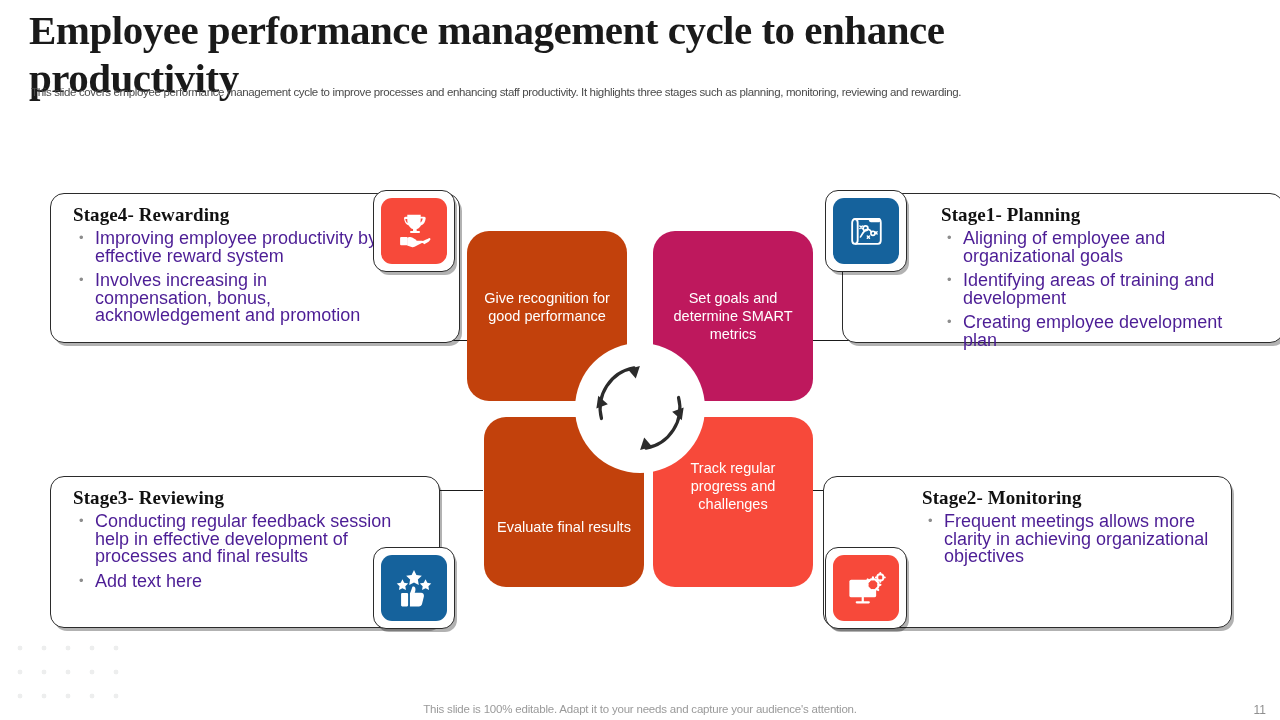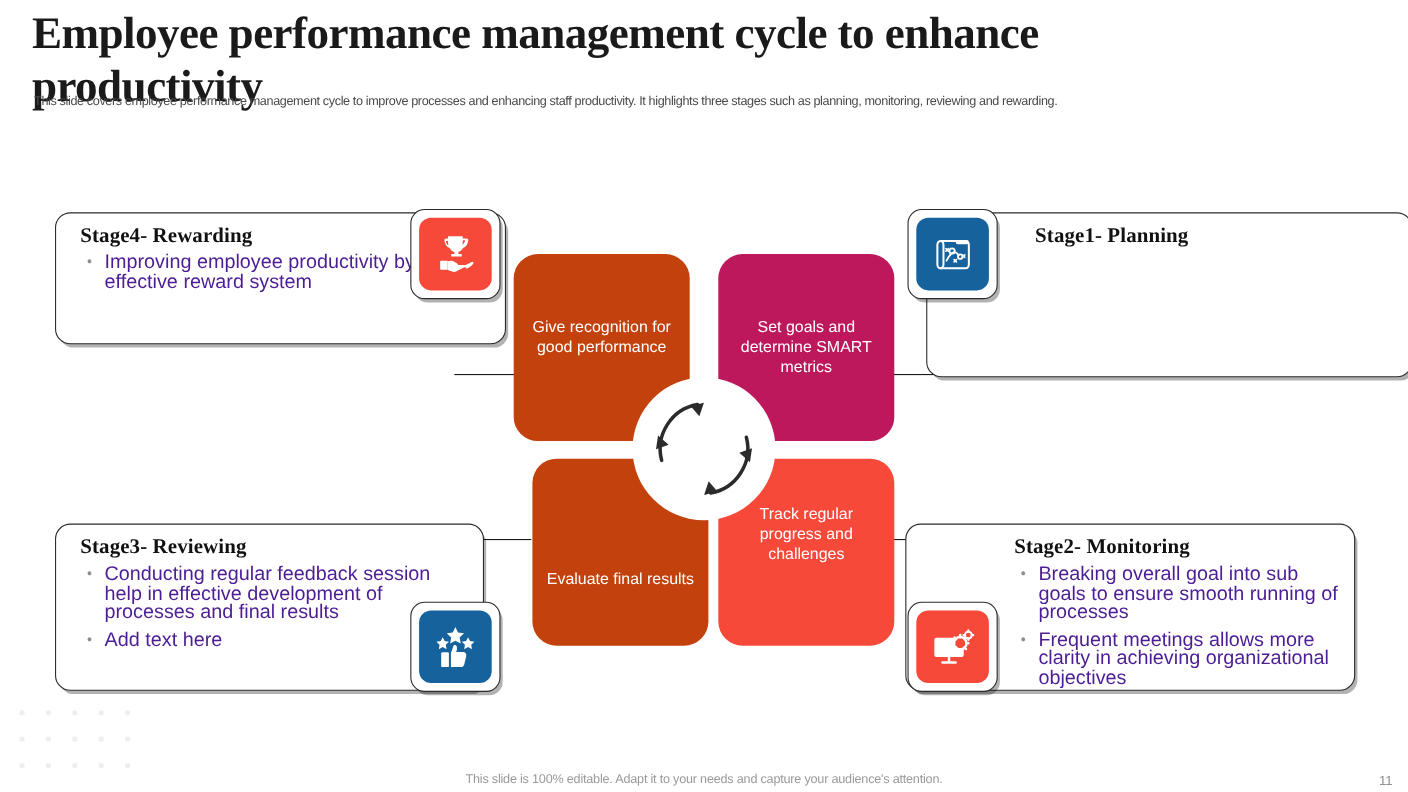--- a/index.html
+++ b/index.html
@@ -44,21 +44,21 @@
   
   .info-card{
     position:absolute;
     box-sizing:border-box;
     background:#ffffff;
     border:1px solid #2b2b2b;
     border-radius:14px;
     box-shadow:3px 4px 0 -1px rgba(0,0,0,.30);
     z-index:3;
   }
-  #card-stage4{left:50px;top:193px;width:410px;height:120px;}
+  #card-stage4{left:50px;top:193px;width:410px;height:150px;}
   #card-stage1{left:842px;top:193px;width:442px;height:150px;}
   #card-stage3{left:50px;top:476px;width:390px;height:152px;}
   #card-stage2{left:823px;top:476px;width:409px;height:152px;}
 
   .card-body{position:absolute;top:10px;}
   #card-stage4 .card-body{left:22px;width:310px;}
   #card-stage3 .card-body{left:22px;width:320px;}
   #card-stage1 .card-body{left:98px;width:300px;}
   #card-stage2 .card-body{left:98px;width:300px;}
 
@@ -166,45 +166,50 @@
 <div class="connector" style="left:413px;top:340px;width:70px;"></div>
 <div class="connector" style="left:795px;top:340px;width:70px;"></div>
 <div class="connector" style="left:413px;top:490px;width:70px;"></div>
 <div class="connector" style="left:795px;top:490px;width:70px;"></div>
 
 <div class="info-card" id="card-stage4">
   <div class="card-body">
     <div class="card-heading">Stage4- Rewarding</div>
     <ul class="bullets">
       <li>Improving employee productivity by effective reward system</li>
+      <li>Involves increasing in compensation, bonus, acknowledgement and promotion</li>
     </ul>
   </div>
 </div>
 
 <div class="info-card" id="card-stage1">
   <div class="card-body">
     <div class="card-heading">Stage1- Planning</div>
+    <ul class="bullets">
+      <li>Aligning of employee and organizational goals</li>
+      <li>Identifying areas of training and development</li>
+      <li>Creating employee development plan</li>
+    </ul>
   </div>
 </div>
 
 <div class="info-card" id="card-stage3">
   <div class="card-body">
     <div class="card-heading">Stage3- Reviewing</div>
     <ul class="bullets">
       <li>Conducting regular feedback session help in effective development of processes and final results</li>
       <li>Add text here</li>
     </ul>
   </div>
 </div>
 
 <div class="info-card" id="card-stage2">
   <div class="card-body">
     <div class="card-heading">Stage2- Monitoring</div>
     <ul class="bullets">
-      <li>Breaking overall goal into sub goals to ensure smooth running of processes</li>
       <li>Frequent meetings allows more clarity in achieving organizational objectives</li>
     </ul>
   </div>
 </div>
 
 <div class="icon-tile" id="tile-stage4">
   <div class="icon-inner icon-red">
     <svg width="46" height="46" viewBox="0 0 48 48" fill="#ffffff">
       <path d="M17 7h14v2.2h3.6c1 0 1.7.8 1.6 1.8-.3 3.5-2.1 6.3-5 7.2-.9 1.9-2.5 3.3-4.4 3.8V24h3.2v2.2h-9.9V24H23v-2c-1.9-.5-3.5-1.9-4.4-3.8-2.9-.9-4.7-3.7-5-7.2-.1-1 .6-1.8 1.6-1.8H17V7zm0 4.5h-2.1c.3 2 1.2 3.5 2.5 4.2-.3-1-.4-2-.4-3v-1.2zm14 0V12c0 1.1-.1 2.1-.4 3.1 1.3-.7 2.2-2.2 2.5-4.2H31zM24 9.3l.9 2 2.2.2-1.7 1.5.5 2.2-1.9-1.2-1.9 1.2.5-2.2-1.7-1.5 2.2-.2.9-2z"></path>
       <path d="M10.5 30.2h6.2v8.6h-6.2a1 1 0 0 1-1-1v-6.6a1 1 0 0 1 1-1z"></path>

